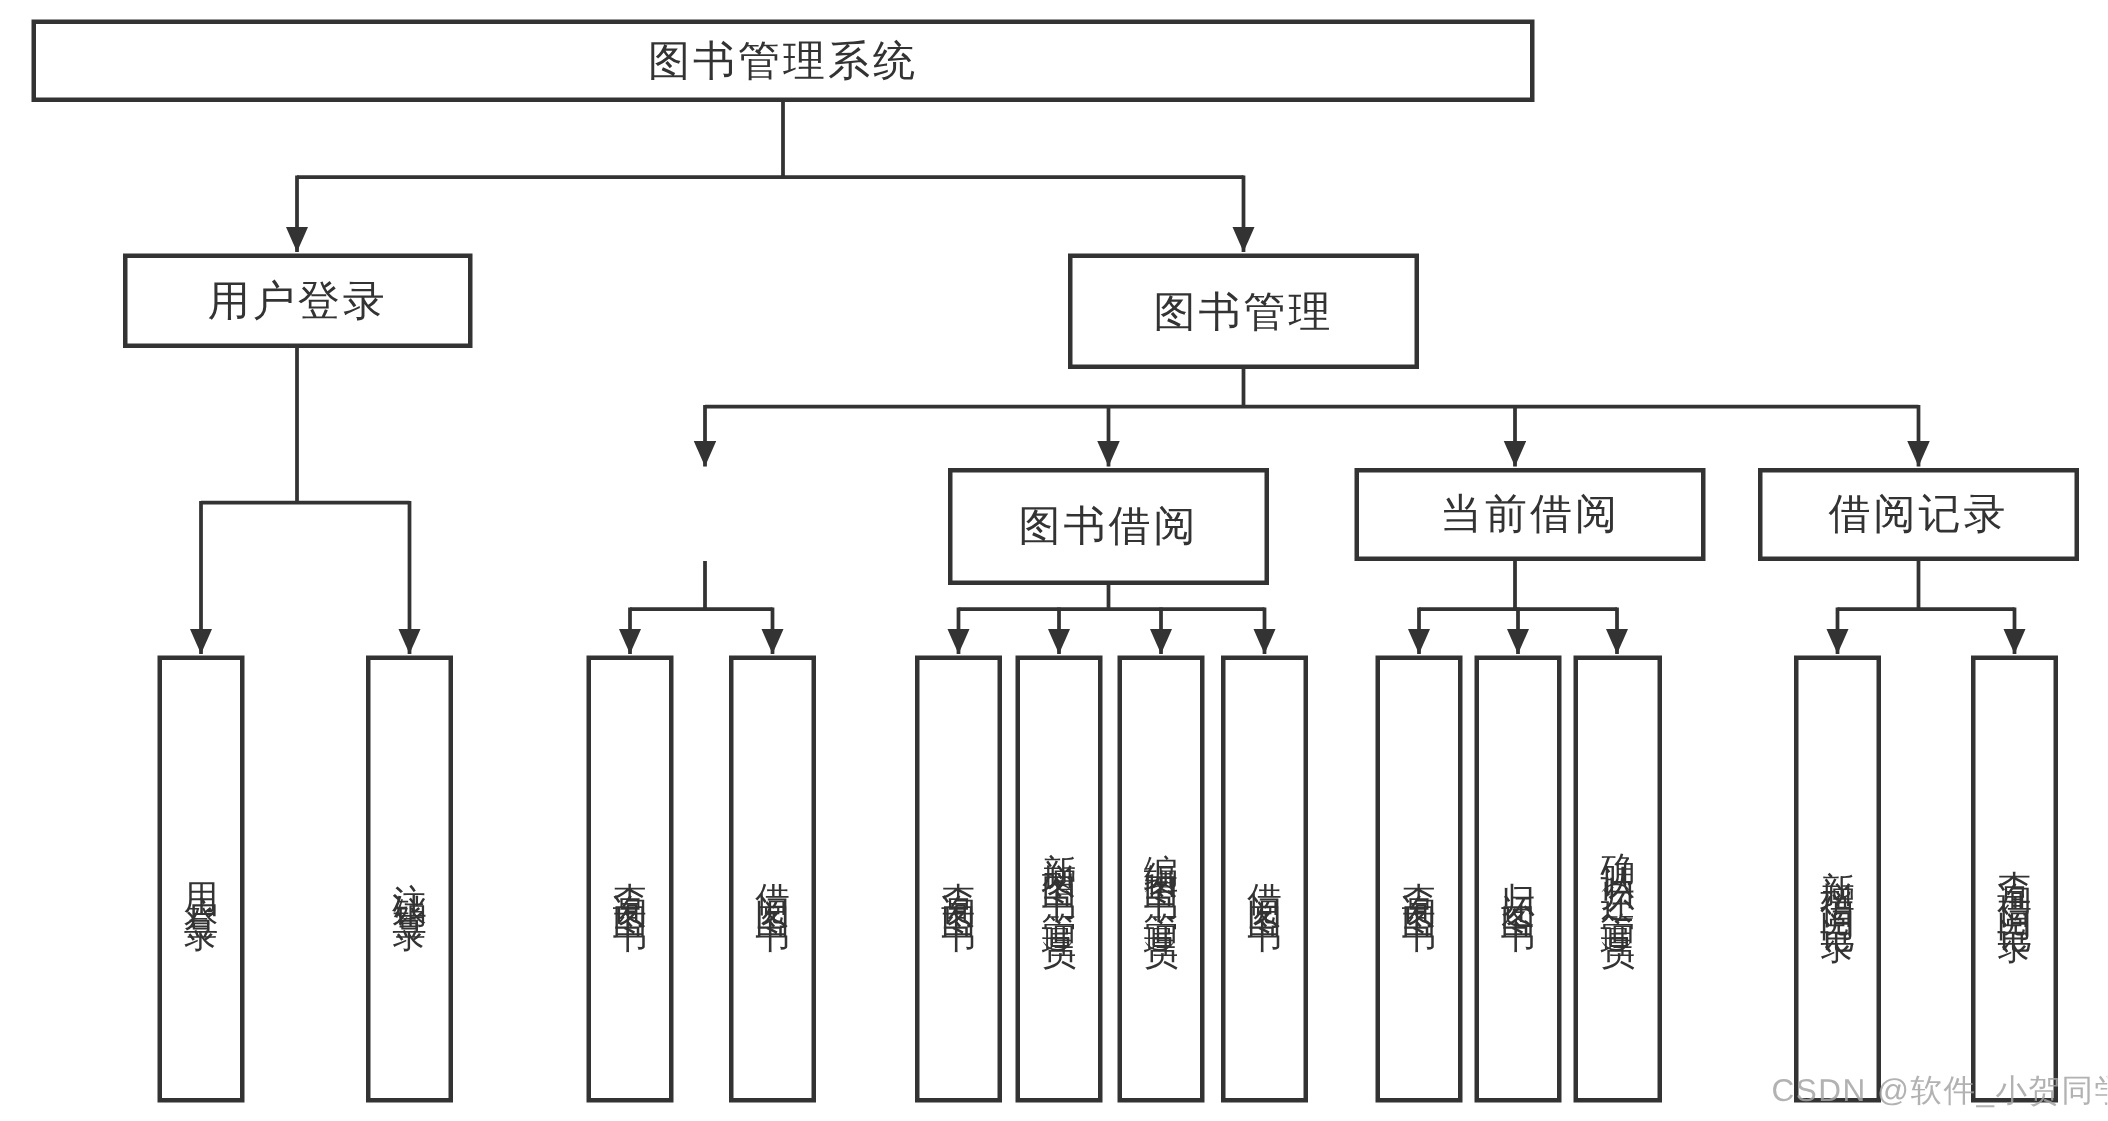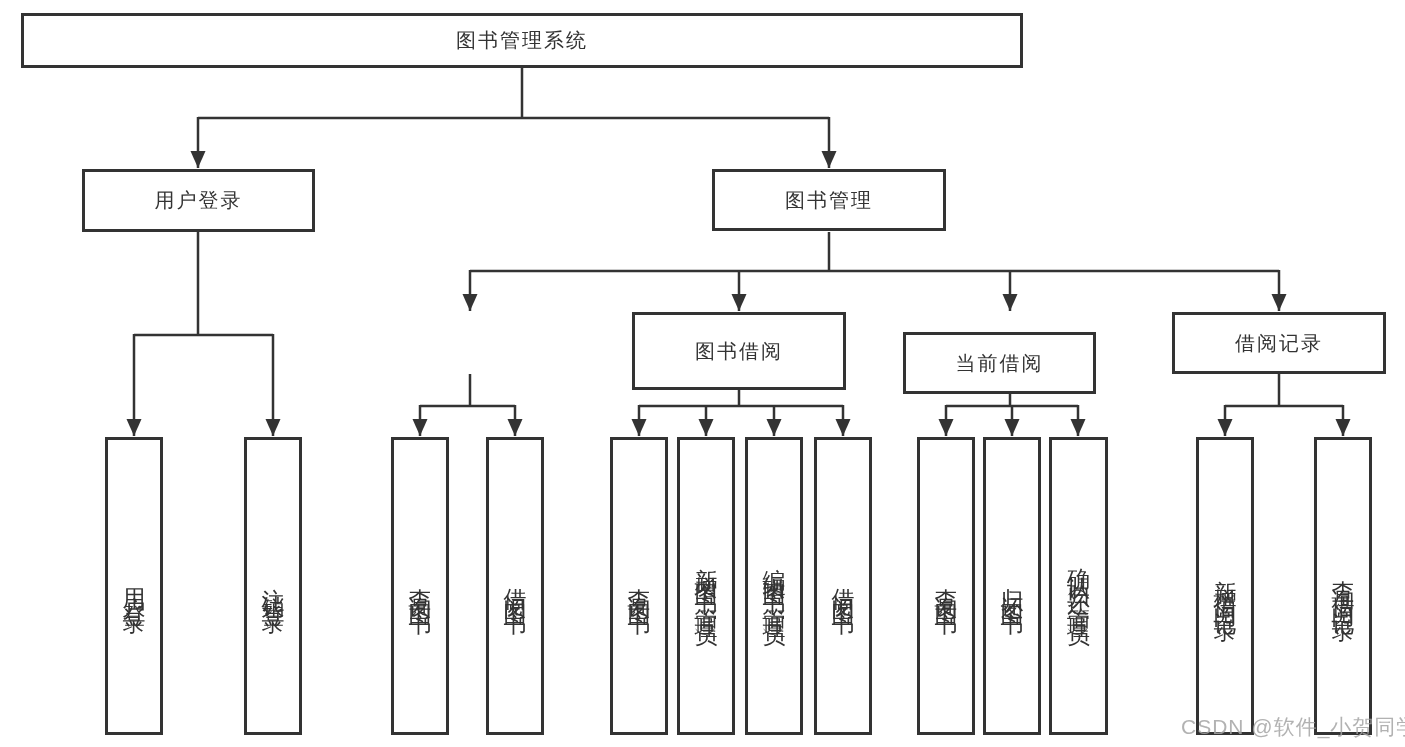--- a/index.html
+++ b/index.html
@@ -15,21 +15,21 @@
     position:absolute;
     box-sizing:border-box;
     border:3px solid #333333;
     background:#ffffff;
     display:flex;
     align-items:center;
     justify-content:center;
     color:#333333;
   }
   .h-box span{
-    font-size:20px;
+    font-size:28px;
     letter-spacing:2px;
     white-space:nowrap;
   }
   .v-box span{
     writing-mode:vertical-rl;
     text-orientation:mixed;
     font-size:23px;
     letter-spacing:8px;
     line-height:1;
     white-space:nowrap;
@@ -93,28 +93,28 @@
     </g>
   </svg>
 
   <div class="box h-box" style="left:21px;top:13px;width:1002px;height:55px">
     <span>图书管理系统</span>
   </div>
 
   <div class="box h-box" style="left:82px;top:169px;width:233px;height:63px">
     <span>用户登录</span>
   </div>
-  <div class="box h-box" style="left:712px;top:169px;width:234px;height:62px">
+  <div class="box h-box" style="left:712px;top:169px;width:234px;height:77px">
     <span>图书管理</span>
   </div>
 
   <div class="box h-box" style="left:632px;top:312px;width:214px;height:78px">
     <span>图书借阅</span>
   </div>
-  <div class="box h-box" style="left:903px;top:332px;width:193px;height:62px">
+  <div class="box h-box" style="left:903px;top:312px;width:234px;height:62px">
     <span>当前借阅</span>
   </div>
   <div class="box h-box" style="left:1172px;top:312px;width:214px;height:62px">
     <span>借阅记录</span>
   </div>
 
   <div class="box v-box" style="left:105px;top:437px;width:58px;height:298px">
     <span>用户登录</span>
   </div>
   <div class="box v-box" style="left:244px;top:437px;width:58px;height:298px">

